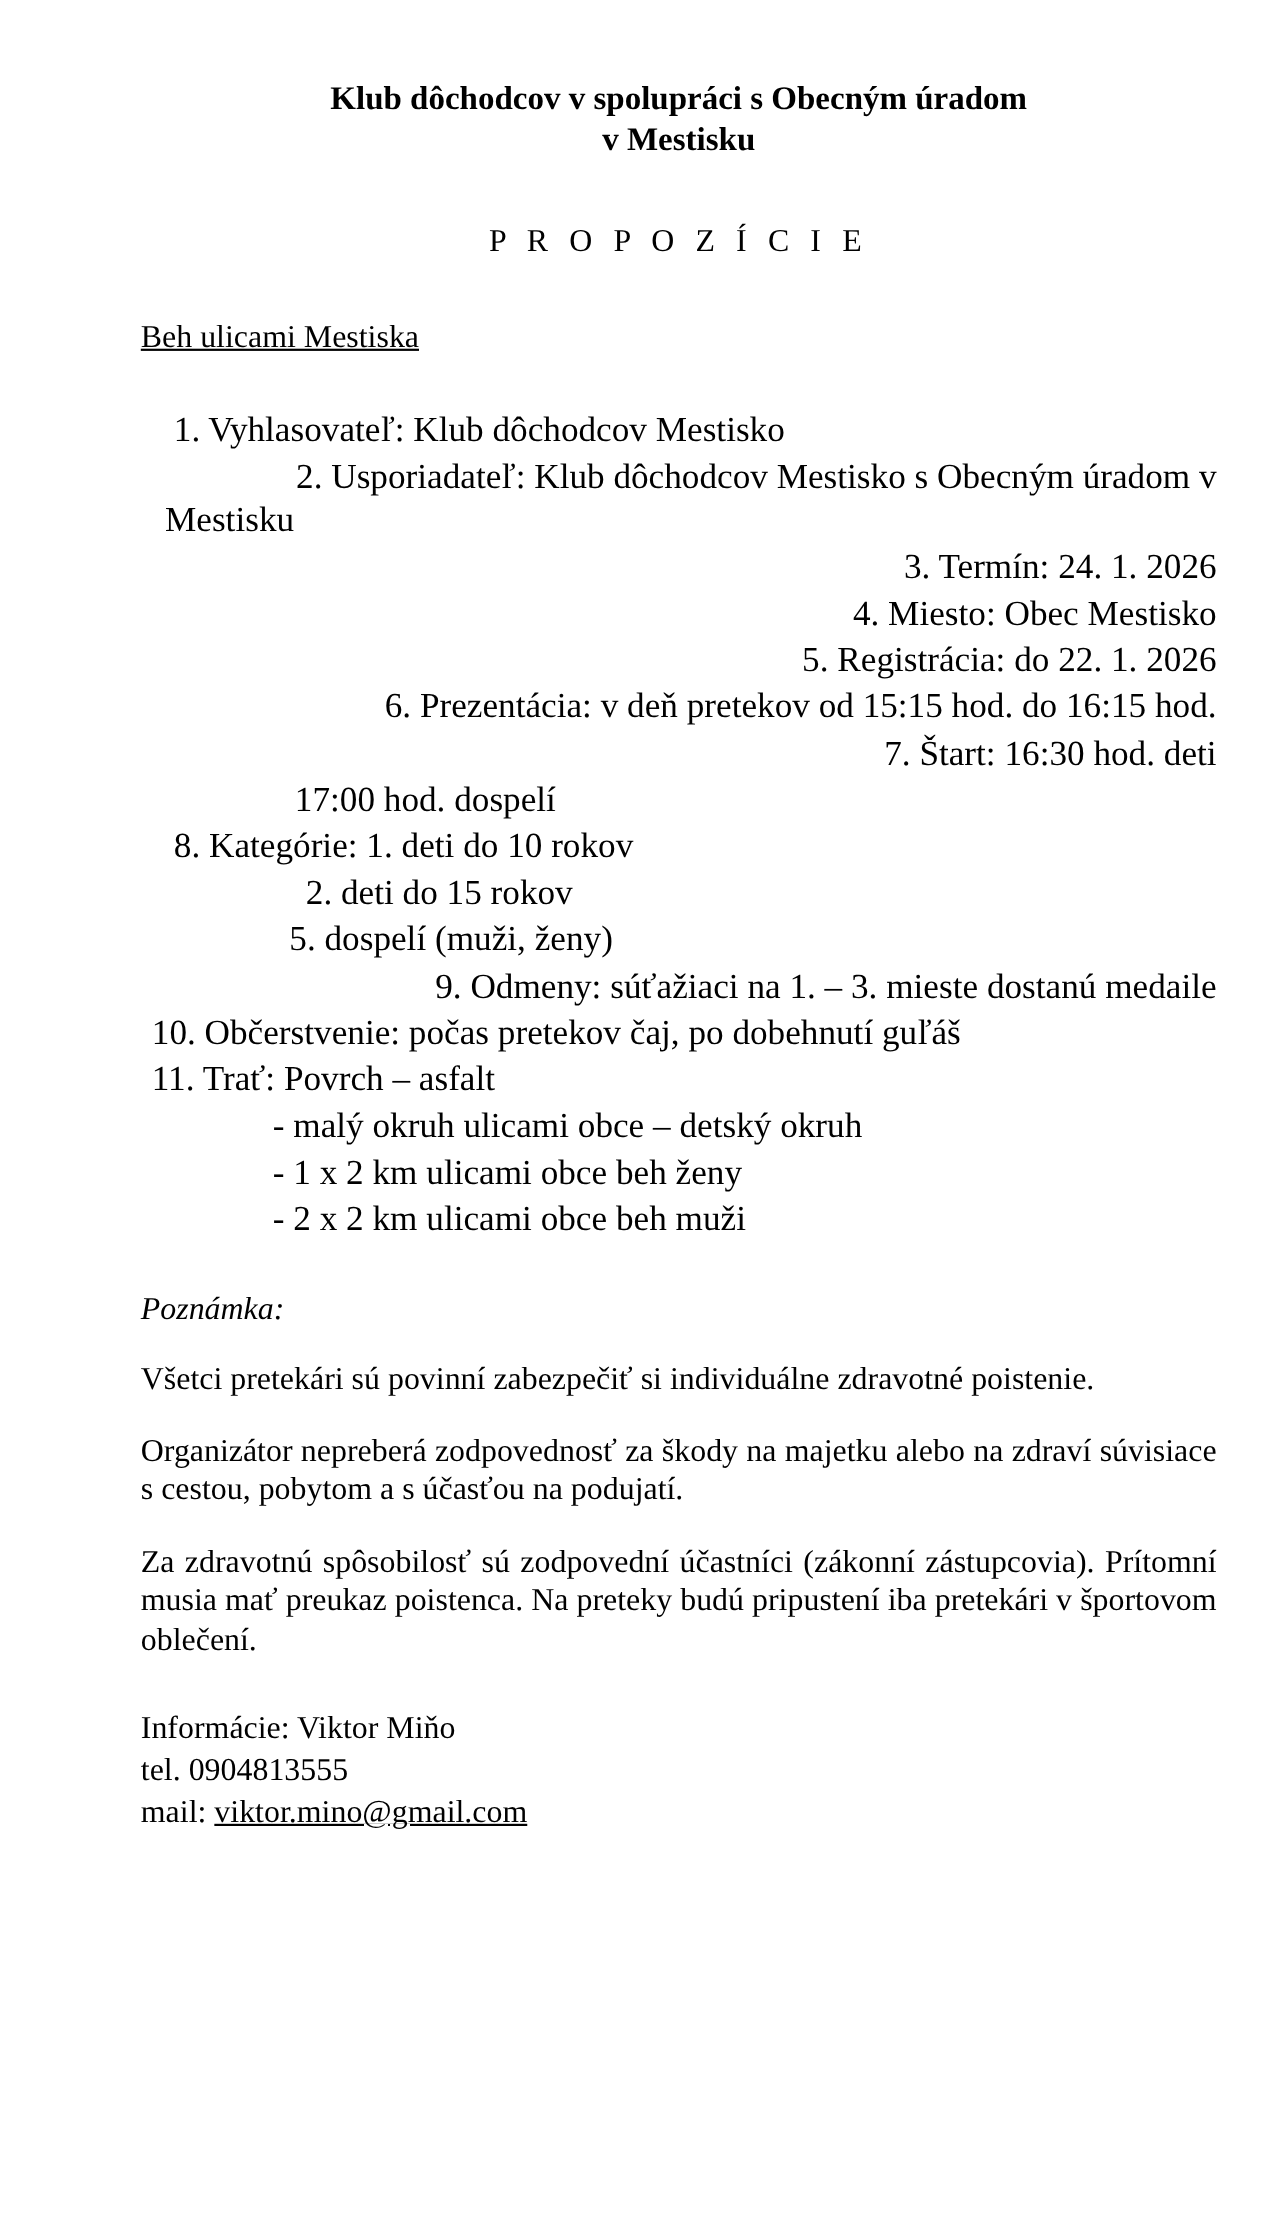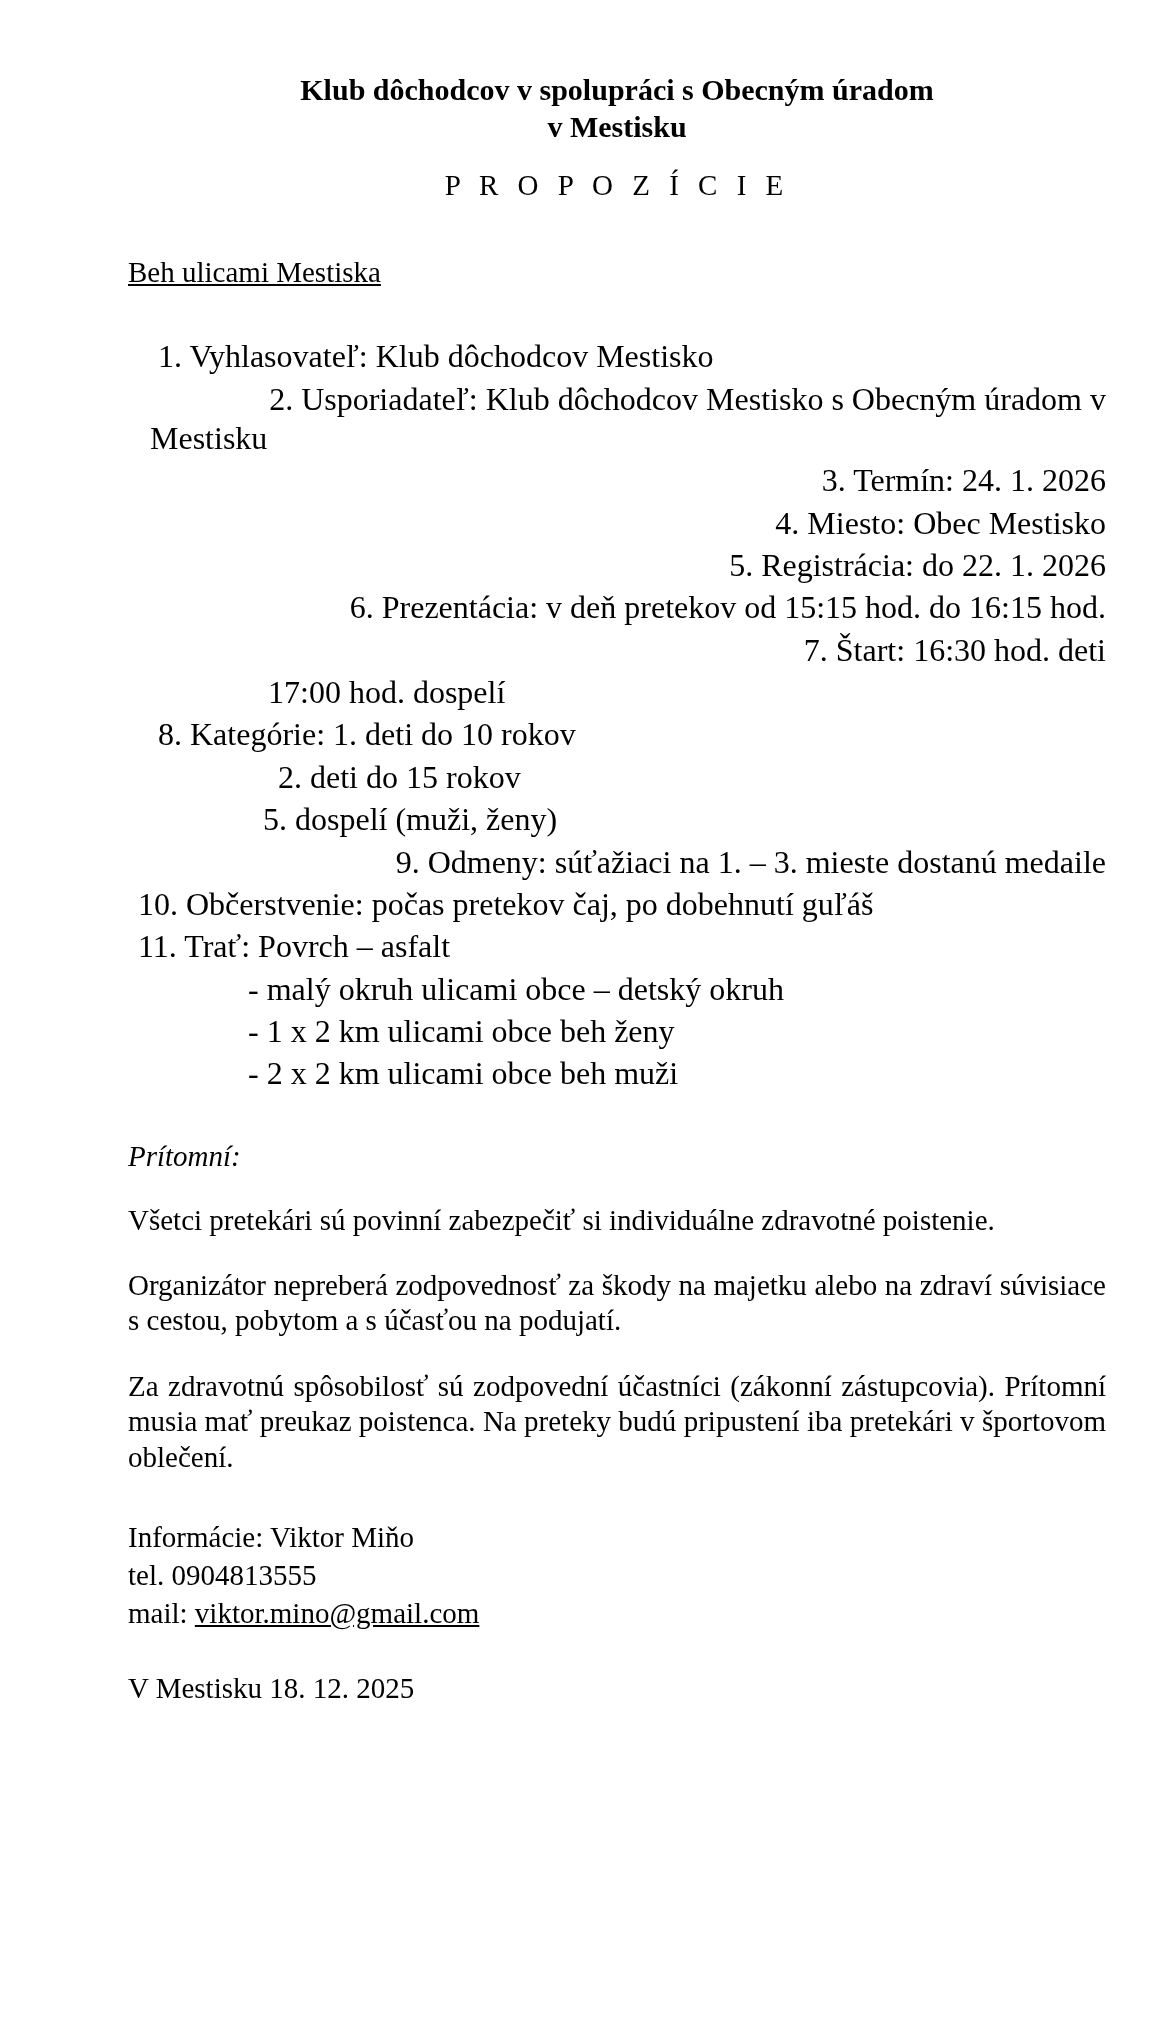--- a/index.html
+++ b/index.html
@@ -29,21 +29,21 @@
   }
   .subline {
     text-align: center;
     font-size: 27px;
     margin-top: 48px;
   }
   .propozicie {
     text-align: center;
     font-size: 29px;
     letter-spacing: 6px;
-    margin-top: 24px;
+    margin-top: 58px;
   }
   .event-name {
     font-size: 29px;
     text-decoration: underline;
     margin-top: 54px;
     display: inline-block;
   }
   .items {
     margin-top: 48px;
     font-size: 32px;
@@ -121,29 +121,28 @@
     <span class="item ind-sub-b">2. deti do 15 rokov</span>
     <span class="item ind-sub-c">5. dospelí (muži, ženy)</span>
     <span class="item ind-2">9. Odmeny: súťažiaci na 1. – 3. mieste dostanú medaile</span>
     <span class="item ind-3">10. Občerstvenie: počas pretekov čaj, po dobehnutí guľáš</span>
     <span class="item ind-3">11. Trať: Povrch – asfalt</span>
     <span class="item ind-track">- malý okruh ulicami obce – detský okruh</span>
     <span class="item ind-track">- 1 x 2 km ulicami obce beh ženy</span>
     <span class="item ind-track">- 2 x 2 km ulicami obce beh muži</span>
   </div>
 
-  <div class="note-head">Prítomní:</div>
+  <div class="note-head">Poznámka:</div>
 
   <p class="para">Všetci pretekári sú povinní zabezpečiť si individuálne zdravotné poistenie.</p>
   <p class="para">Organizátor nepreberá zodpovednosť za škody na majetku alebo na zdraví súvisiace s cestou, pobytom a s účasťou na podujatí.</p>
   <p class="para">Za zdravotnú spôsobilosť sú zodpovední účastníci  (zákonní zástupcovia). Prítomní musia mať preukaz poistenca. Na preteky budú pripustení iba pretekári v športovom oblečení.</p>
 
   <div class="contact">
     <div>Informácie: Viktor Miňo</div>
     <div>tel. 0904813555</div>
     <div>
       <span>mail: </span><a class="maillink" href="#">viktor.mino@gmail.com</a>
     </div>
   </div>
 
-  <div class="place-date">V Mestisku 18. 12. 2025</div>
 
 </div>
 
 </body></html>

